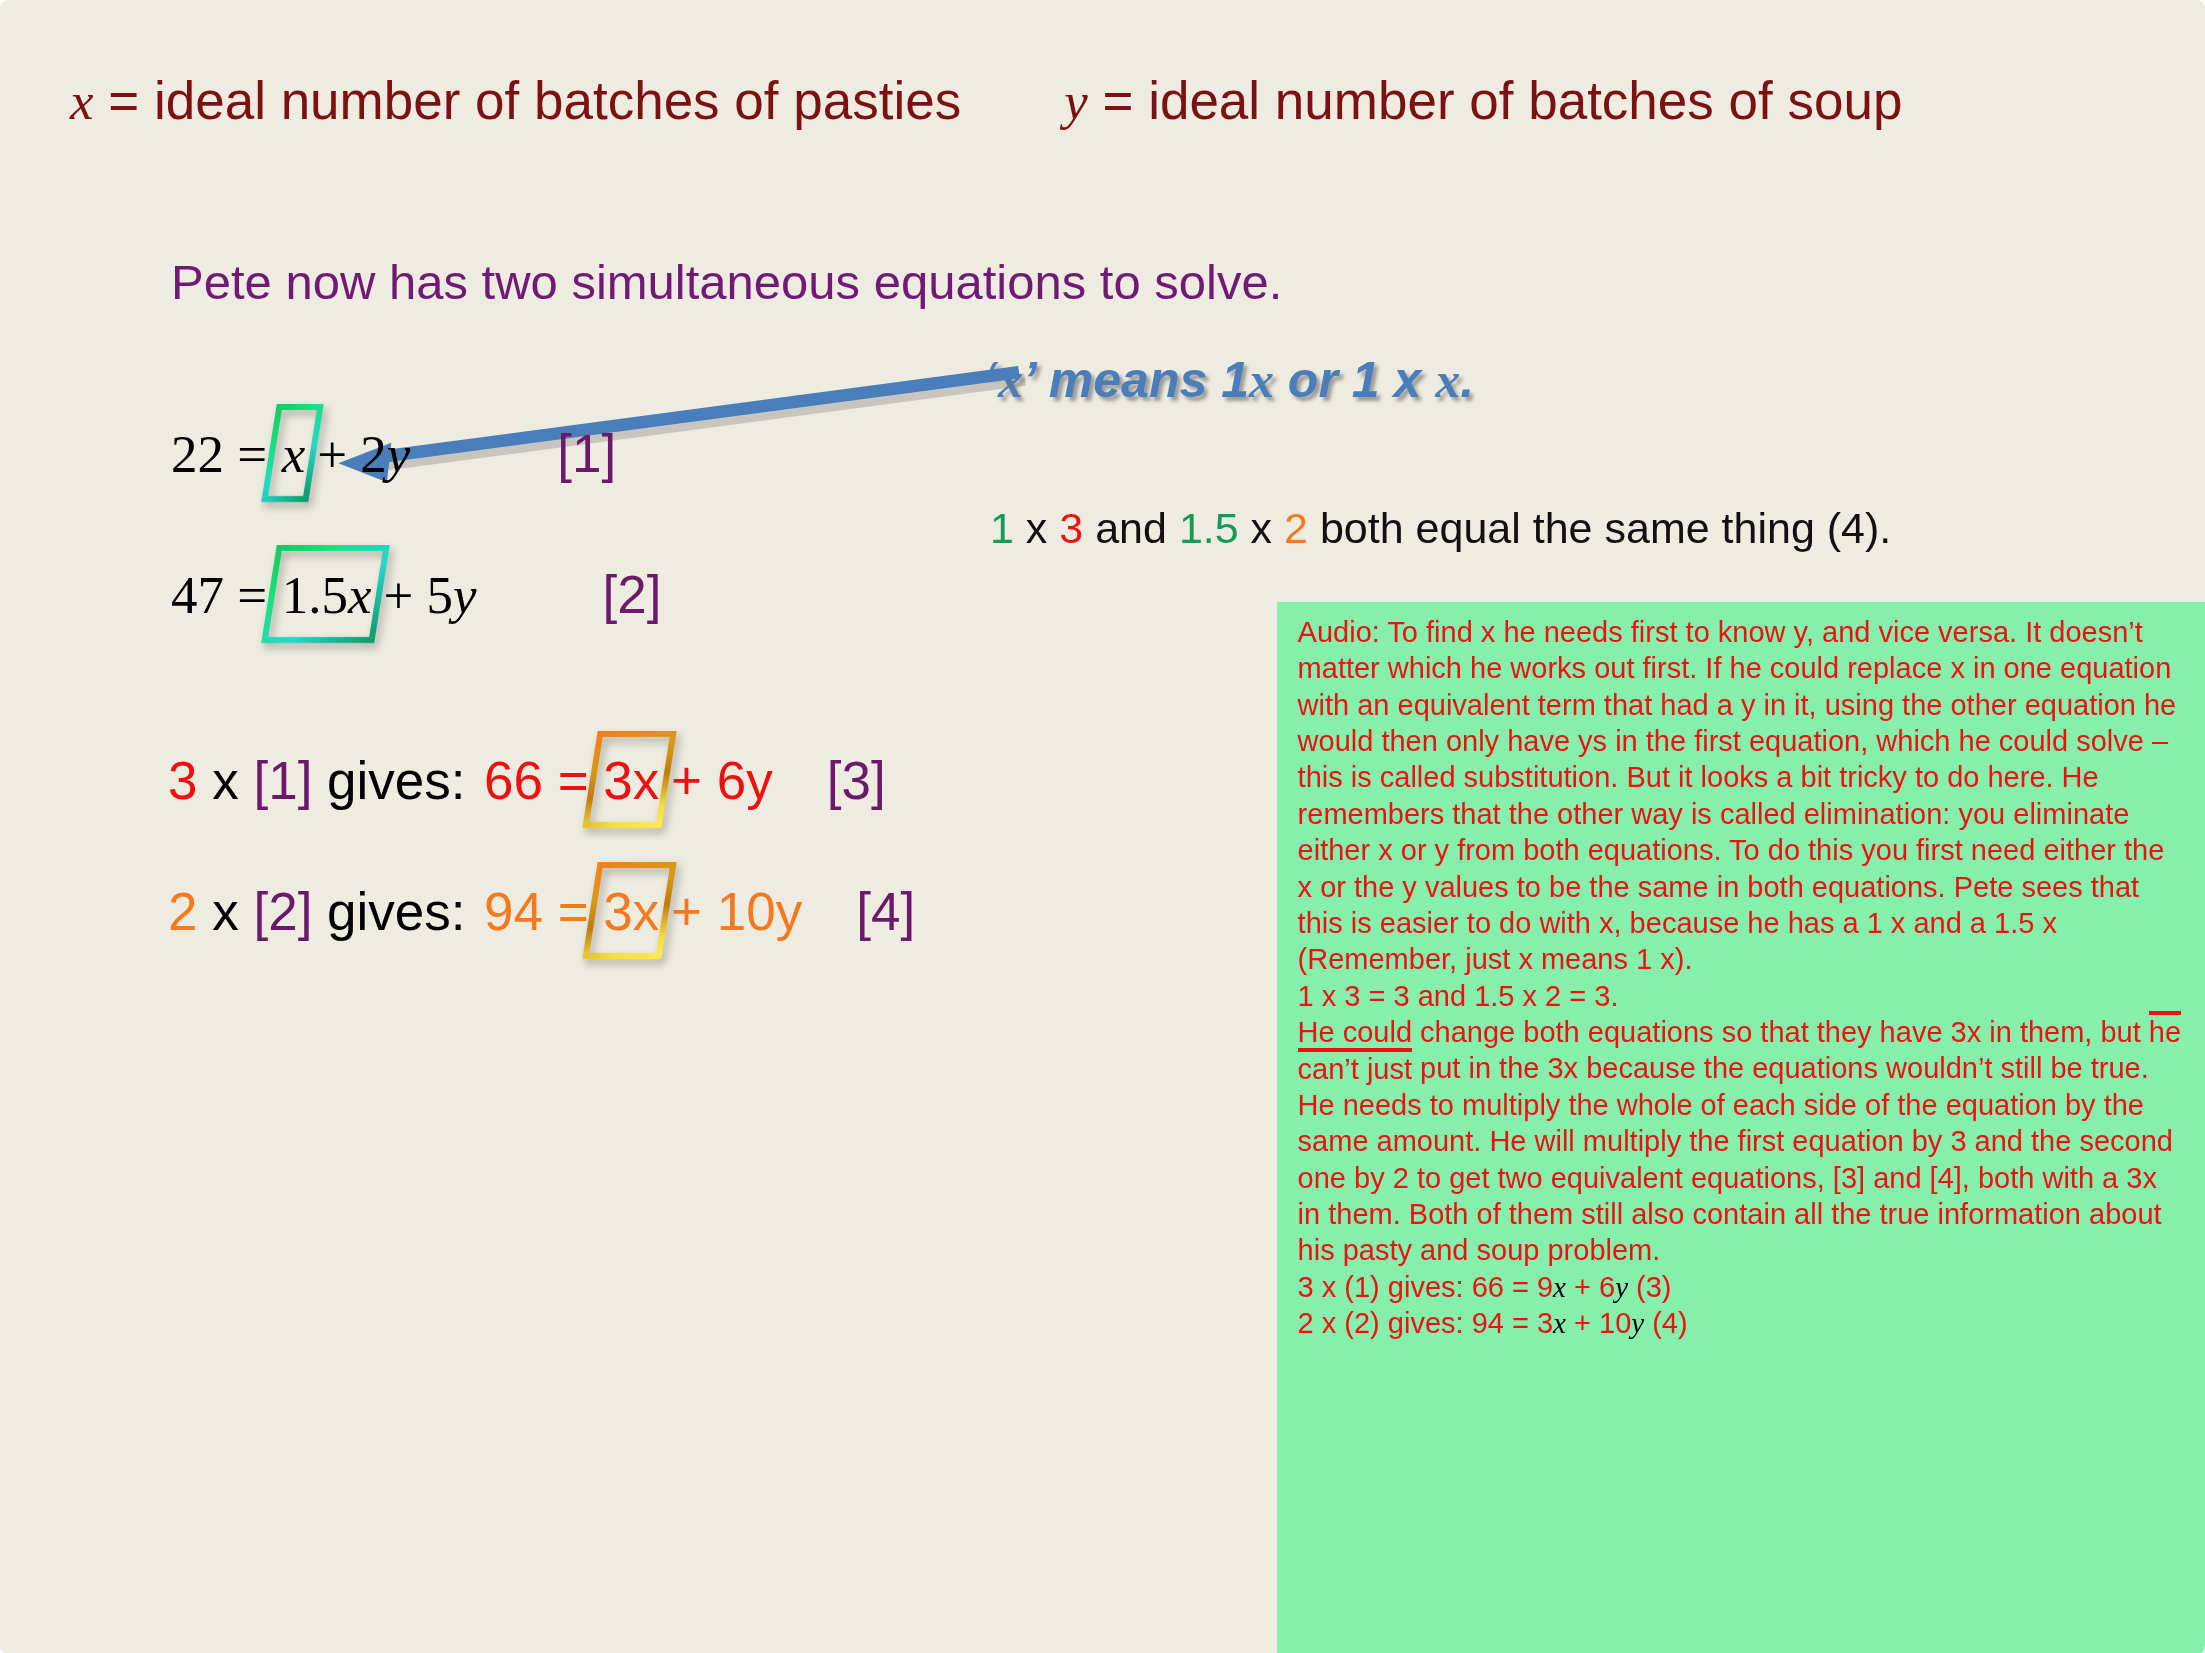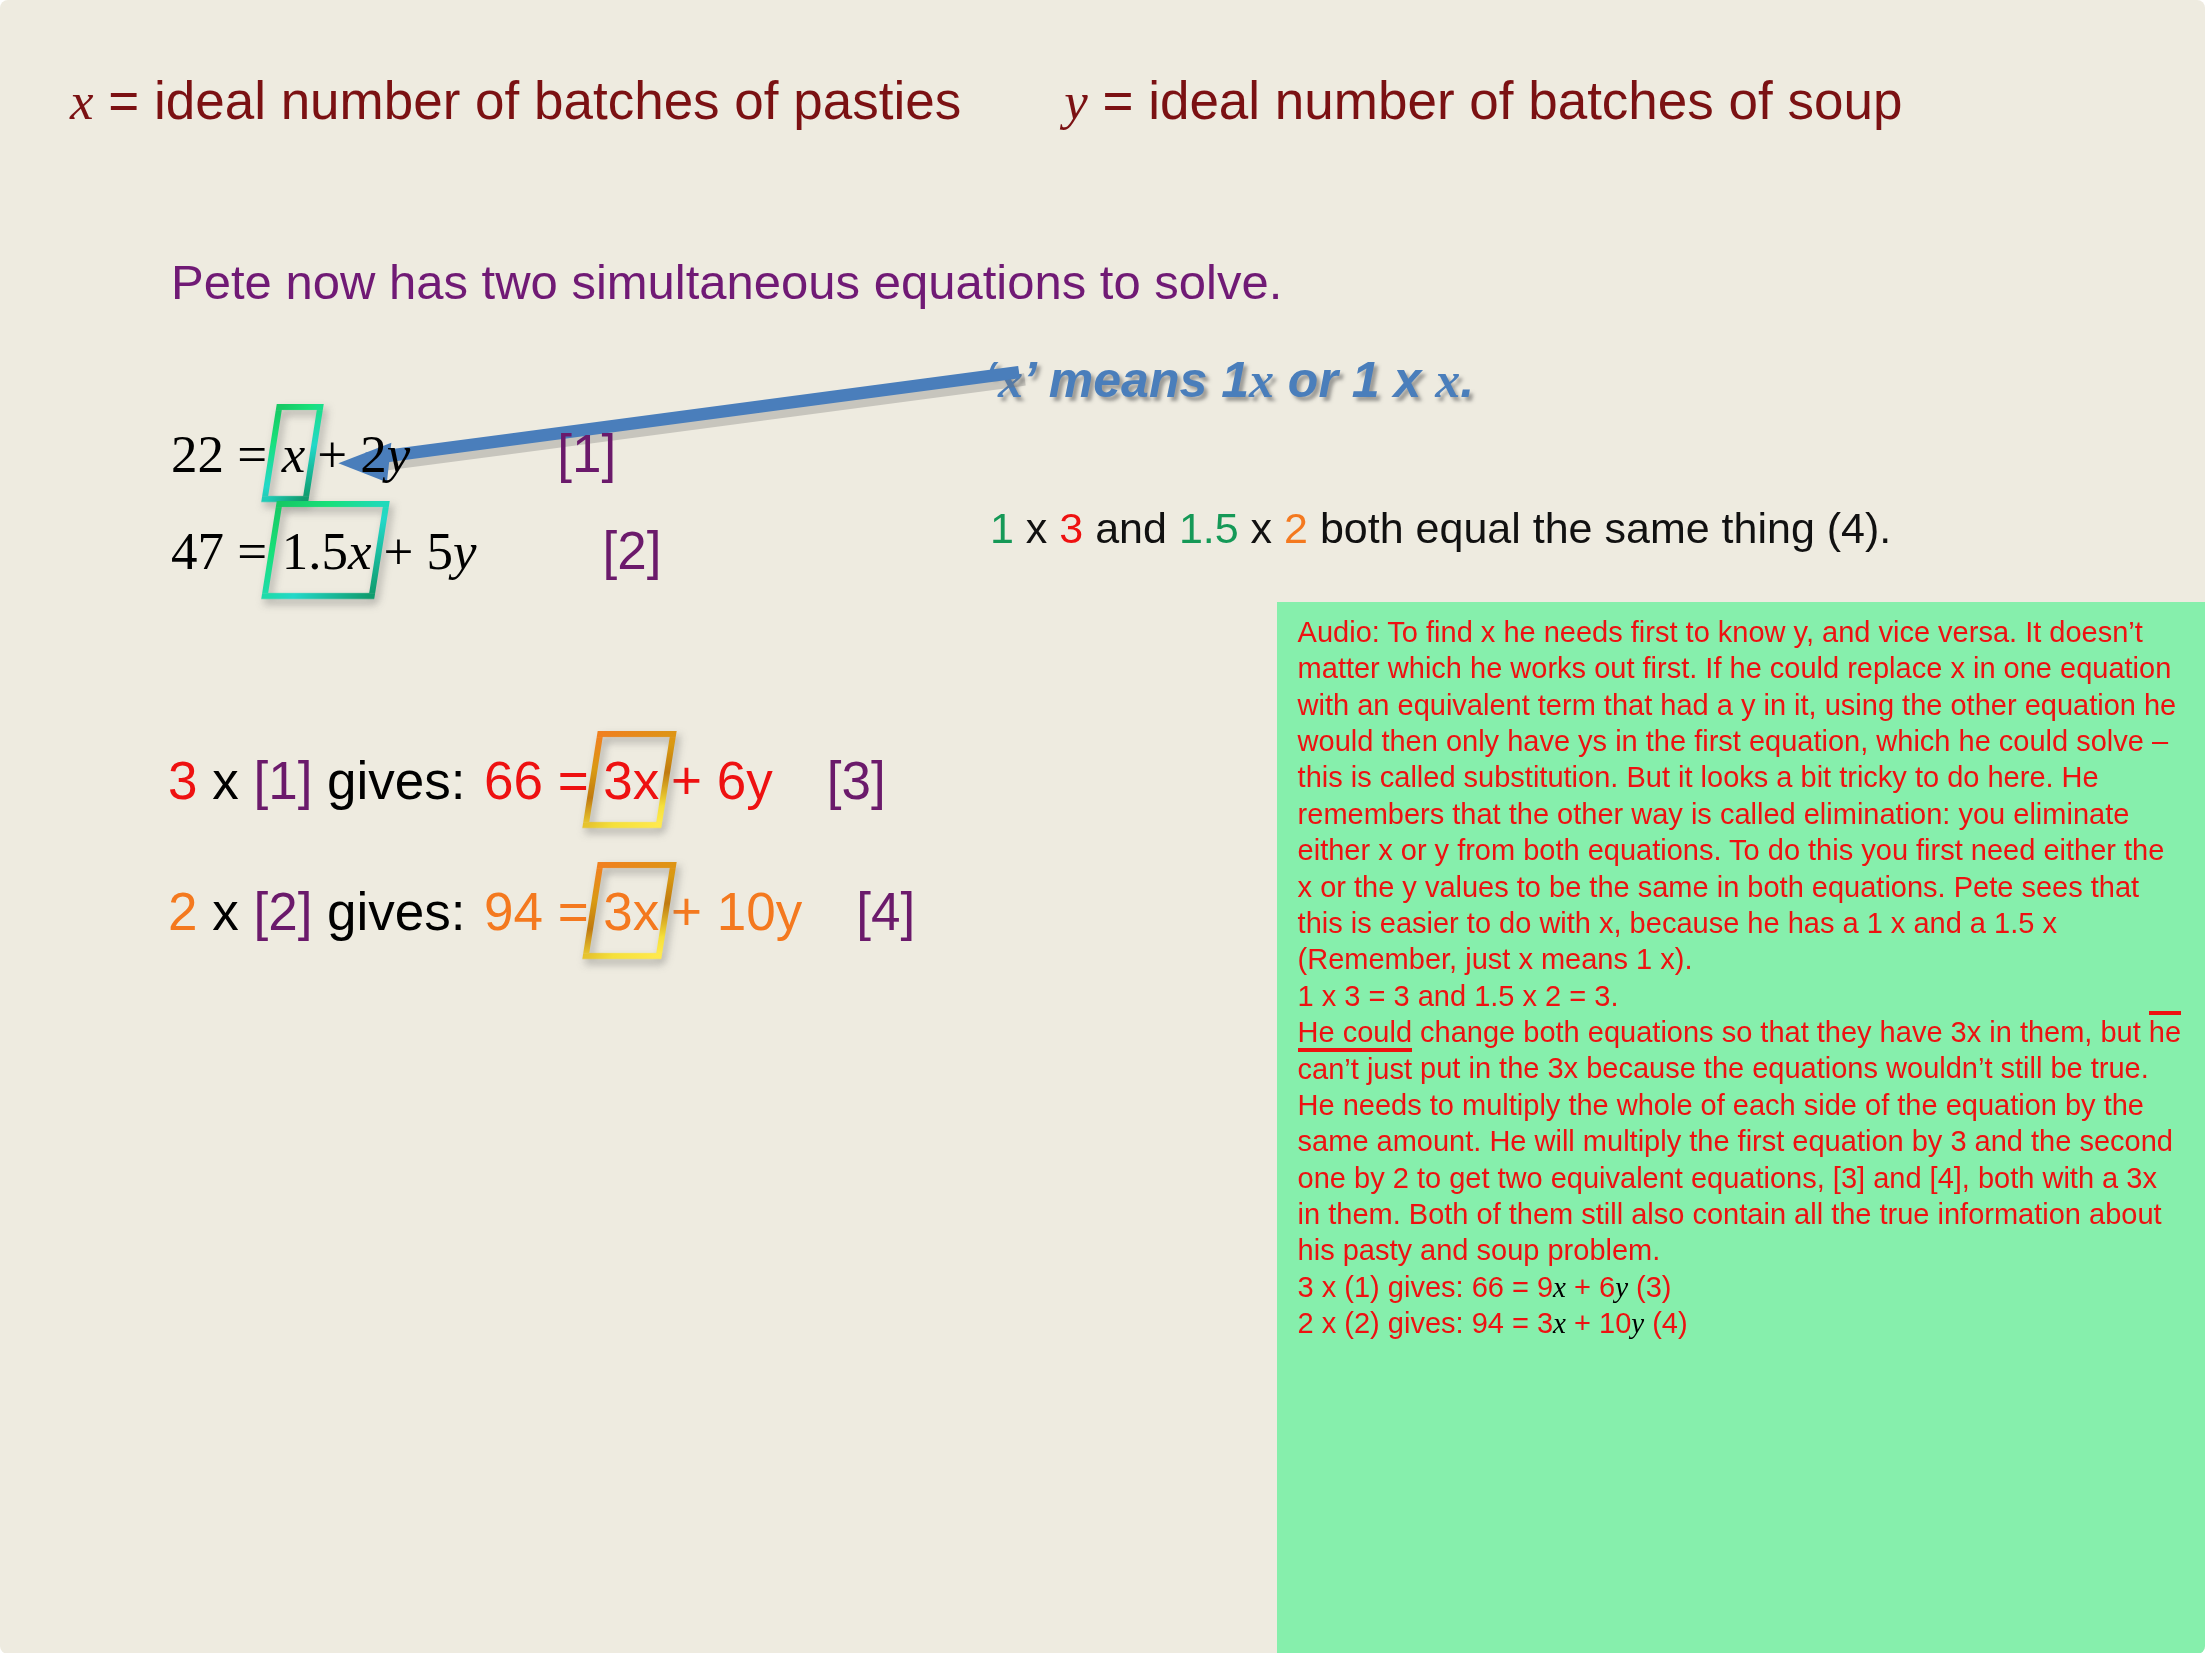--- a/index.html
+++ b/index.html
@@ -110,21 +110,21 @@
   }
   .pbox.green > .pframe {
     border-image: linear-gradient(135deg,#17c964 0%, #18e07a 25%, #23d8c9 60%, #0f9b6d 100%) 1;
   }
   .pbox.gold > .pframe {
     border-image: linear-gradient(160deg,#f08020 0%, #d99a12 30%, #c07a10 55%, #f5e03a 85%, #ffe94d 100%) 1;
   }
   .pbox > .pcontent { position: relative; z-index: 2; }
 
   .eq1 { left: 171px; top: 423px; }
-  .eq2 { left: 171px; top: 520px; }
+  .eq2 { left: 171px; top: 564px; }
   .eq1 .tagpos { display: inline-block; width: 147px; }
   .eq2 .tagpos { display: inline-block; width: 126px; }
 
   .same-line {
     position: absolute;
     left: 990px;
     top: 504px;
     font-size: 43px;
     white-space: nowrap;
     color: #111;

